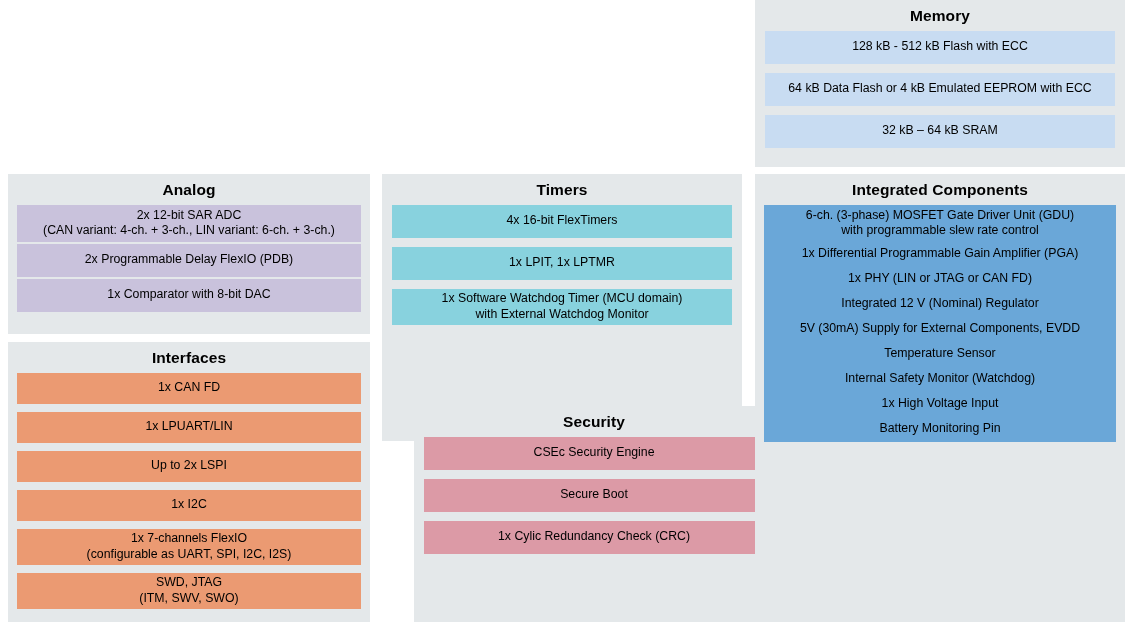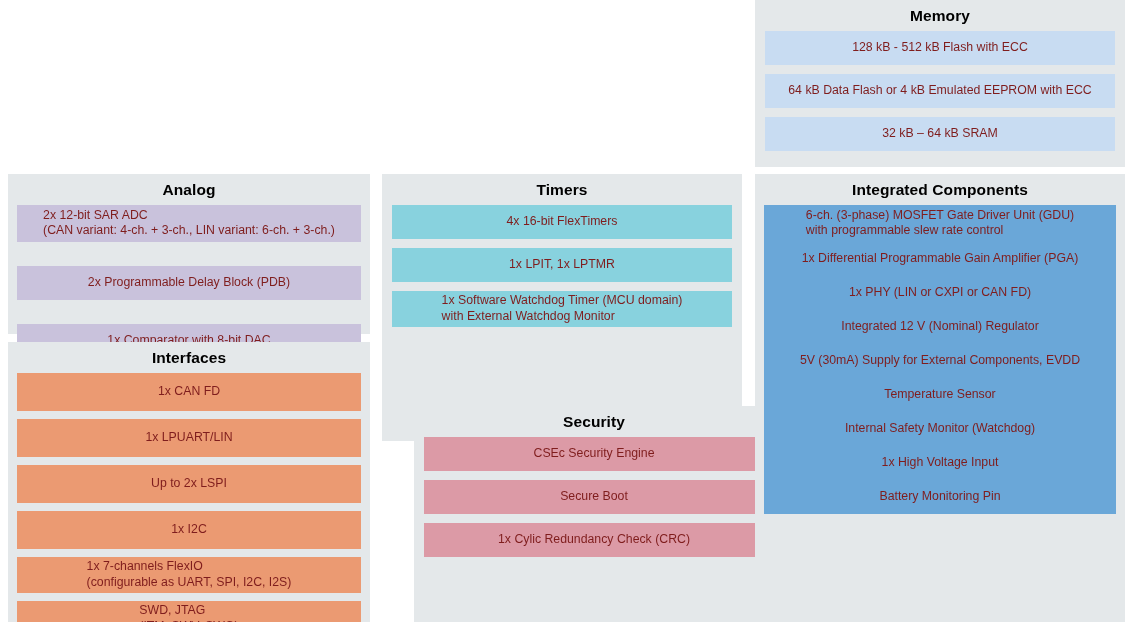--- a/index.html
+++ b/index.html
@@ -34,28 +34,28 @@
     padding-top: 7px;
     padding-bottom: 6px;
     line-height: 1.15;
   }
   .panel-body {
     padding: 0 10px 9px 10px;
     display: flex;
     flex-direction: column;
   }
   .block {
-    text-align: left;
+    text-align: center;
     font-size: 12.3px;
     line-height: 1.28;
-    color: #7f1d1d;
+    color: #000000;
     display: flex;
     align-items: center;
     justify-content: center;
-    padding: 17px 6px;
+    padding: 3px 6px;
     white-space: pre-line;
   }
 
   
   #panel-cpu      { left: 0;   top: 0;   width: 744px; height: 167px; }
   #panel-memory   { left: 755px; top: 0; width: 370px; height: 167px; }
   #panel-analog   { left: 8px; top: 174px; width: 362px; height: 160px; }
   #panel-interfaces { left: 8px; top: 342px; width: 362px; height: 280px; }
   #panel-timers   { left: 382px; top: 174px; width: 360px; height: 267px; }
   #panel-security { left: 382px; top: 406px; width: 360px; height: 216px; margin-left: 32px; }
@@ -65,26 +65,26 @@
   #panel-cpu .panel-body { padding: 0 12px 11px 12px; }
   #panel-cpu .block {
     background: #fbc255;
     height: 123px;
     font-size: 12.6px;
   }
 
   #panel-memory .panel-body { gap: 9px; }
   #panel-memory .block { background: #c8dcf2; height: 33px; }
 
-  #panel-analog .panel-body { gap: 24px; padding: 0 9px 9px 9px; }
+  #panel-analog .panel-body { gap: 2px; padding: 0 9px 9px 9px; }
   #panel-analog .block { background: #c9c2dc; height: 33px; }
   #panel-analog .block.two-line { height: 37px; }
 
   #panel-interfaces .panel-body { gap: 8px; padding: 0 9px 8px 9px; }
-  #panel-interfaces .block { background: #eb9a72; height: 38px; }
+  #panel-interfaces .block { background: #eb9a72; height: 31px; }
   #panel-interfaces .block.two-line { height: 36px; }
 
   #panel-timers .panel-body { gap: 9px; padding: 0 10px 9px 10px; }
   #panel-timers .block { background: #88d2de; height: 33px; }
   #panel-timers .block.two-line { height: 36px; }
 
   #panel-security .panel-body { gap: 9px; padding: 0 10px 9px 10px; }
   #panel-security .block { background: #dc9aa6; height: 33px; }
 
   #panel-integrated .panel-body { gap: 0; padding: 0 9px 9px 9px; }
@@ -104,21 +104,21 @@
       <div class="block">64 kB Data Flash or 4 kB Emulated EEPROM with ECC</div>
       <div class="block">32 kB – 64 kB SRAM</div>
     </div>
   </div>
 
   <div class="panel" id="panel-analog">
     <div class="panel-title">Analog</div>
     <div class="panel-body">
       <div class="block two-line">2x 12-bit SAR ADC
 (CAN variant: 4-ch. + 3-ch., LIN variant: 6-ch. + 3-ch.)</div>
-      <div class="block">2x Programmable Delay Block (PDB)</div>
+      <div class="block">2x Programmable Delay FlexIO (PDB)</div>
       <div class="block">1x Comparator with 8-bit DAC</div>
     </div>
   </div>
 
   <div class="panel" id="panel-interfaces">
     <div class="panel-title">Interfaces</div>
     <div class="panel-body">
       <div class="block">1x CAN FD</div>
       <div class="block">1x LPUART/LIN</div>
       <div class="block">Up to 2x LSPI</div>
@@ -148,21 +148,21 @@
       <div class="block">1x Cylic Redundancy Check (CRC)</div>
     </div>
   </div>
 
   <div class="panel" id="panel-integrated">
     <div class="panel-title">Integrated Components</div>
     <div class="panel-body">
       <div class="block two-line">6-ch. (3-phase) MOSFET Gate Driver Unit (GDU)
 with programmable slew rate control</div>
       <div class="block">1x Differential Programmable Gain Amplifier (PGA)</div>
-      <div class="block">1x PHY (LIN or CXPI or CAN FD)</div>
+      <div class="block">1x PHY (LIN or JTAG or CAN FD)</div>
       <div class="block">Integrated 12 V (Nominal) Regulator</div>
       <div class="block">5V (30mA) Supply for External Components, EVDD</div>
       <div class="block">Temperature Sensor</div>
       <div class="block">Internal Safety Monitor (Watchdog)</div>
       <div class="block">1x High Voltage Input</div>
       <div class="block">Battery Monitoring Pin</div>
     </div>
   </div>
 
 </div>

